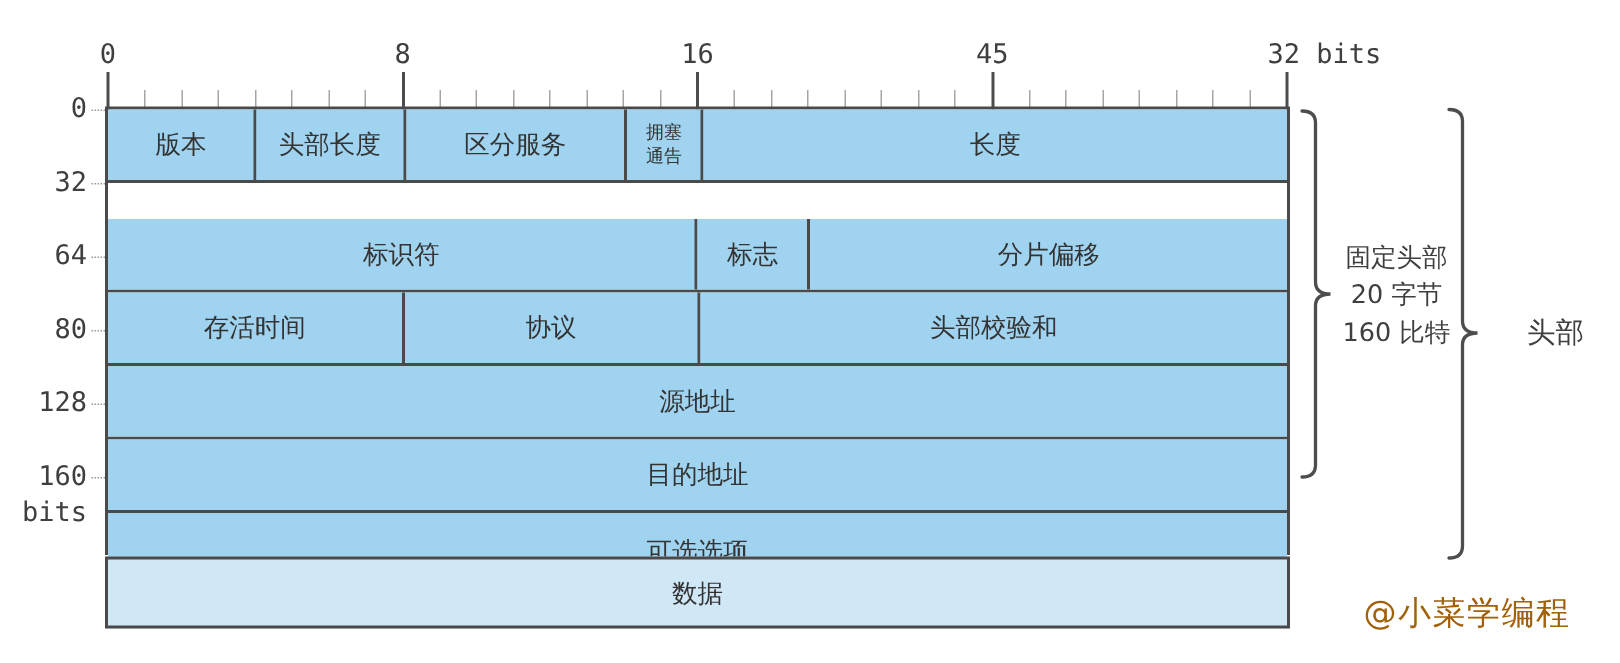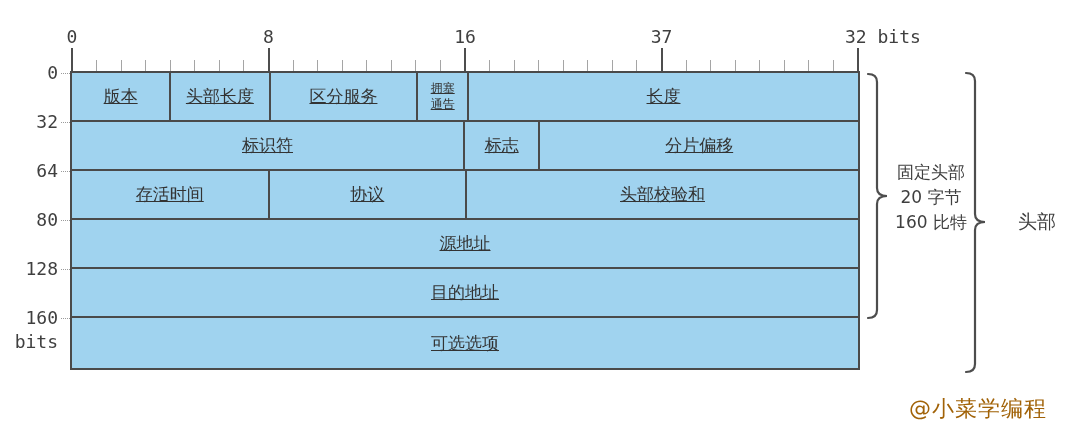--- a/index.html
+++ b/index.html
@@ -12,21 +12,21 @@
   .top-label{position:absolute;top:26px;font-size:18px;color:#3f3f3f;transform:translateX(-50%);white-space:nowrap;}
   .top-label.end{transform:translateX(-13px);}
   .tick{position:absolute;background:#4d4d4d;}
   .tick.minor{background:#a5a5a5;}
   
   .left-label{position:absolute;left:0;width:58px;text-align:right;font-size:18px;color:#3f3f3f;line-height:20px;}
   .left-dash{position:absolute;left:61px;width:9px;height:0;border-top:1px dotted #9a9a9a;}
   
   #field-table{
     position:absolute;left:70px;top:71px;width:790px;height:299px;
-    border:2px solid #4a4a4a;box-sizing:border-box;display:flex;flex-direction:column;text-decoration:underline;
+    border:2px solid #4a4a4a;box-sizing:border-box;display:flex;flex-direction:column;
   }
   .bit-row{display:flex;flex:1;border-bottom:2px solid #4a4a4a;}
   .bit-row:last-child{border-bottom:none;}
   .cell{
     flex-basis:0;display:flex;align-items:center;justify-content:center;
     background:#a0d3ef;border-right:2px solid #4a4a4a;font-size:17px;color:#333333;
     text-align:center;overflow:hidden;
   }
   .cell:last-child{border-right:none;}
   .cell.small span{display:inline-block;font-size:12px;line-height:1.3;width:26px;}
@@ -79,21 +79,21 @@
       <div class="tick minor" style="left: 710.125px; top: 60px; width: 1px; height: 13px;"></div>
       <div class="tick minor" style="left: 734.688px; top: 60px; width: 1px; height: 13px;"></div>
       <div class="tick minor" style="left: 759.25px; top: 60px; width: 1px; height: 13px;"></div>
       <div class="tick minor" style="left: 783.812px; top: 60px; width: 1px; height: 13px;"></div>
       <div class="tick minor" style="left: 808.375px; top: 60px; width: 1px; height: 13px;"></div>
       <div class="tick minor" style="left: 832.938px; top: 60px; width: 1px; height: 13px;"></div>
       <div class="tick" style="left: 857px; top: 48px; width: 2px; height: 25px;"></div>
       <div class="top-label mono" style="left: 72px;">0</div>
       <div class="top-label mono" style="left: 268.5px;">8</div>
       <div class="top-label mono" style="left: 465px;">16</div>
-      <div class="top-label mono" style="left: 661.5px;">37</div>
+      <div class="top-label mono" style="left: 661.5px;">45</div>
       <div class="top-label mono end" style="left: 858px;">32 bits</div>
     </div>
   <div id="left-axis">
       <div class="left-label mono" style="top: 63px;">0</div>
       <div class="left-dash" style="top: 73px;"></div>
       <div class="left-label mono" style="top: 112px;">32</div>
       <div class="left-dash" style="top: 122px;"></div>
       <div class="left-label mono" style="top: 161px;">64</div>
       <div class="left-dash" style="top: 171px;"></div>
       <div class="left-label mono" style="top: 210px;">80</div>
@@ -116,21 +116,21 @@
         <div class="cell" style="flex-grow: 6;">
           <span>区分服务</span>
         </div>
         <div class="cell small" style="flex-grow: 2;">
           <span>拥塞通告</span>
         </div>
         <div class="cell" style="flex-grow: 16;">
           <span>长度</span>
         </div>
       </div>
-      <div class="bit-row" style="flex: 0 0 47px;">
+      <div class="bit-row" style="flex: 0 0 47px; margin-top: 24px;">
         <div class="cell" style="flex-grow: 16;">
           <span>标识符</span>
         </div>
         <div class="cell" style="flex-grow: 3;">
           <span>标志</span>
         </div>
         <div class="cell" style="flex-grow: 13;">
           <span>分片偏移</span>
         </div>
       </div>
@@ -155,20 +155,23 @@
           <span>目的地址</span>
         </div>
       </div>
       <div class="bit-row" style="flex: 0 0 50px;">
         <div class="cell" style="flex-grow: 32;">
           <span>可选选项</span>
         </div>
       </div>
     </div>
 
+  <div id="data-row">
+    <span>数据</span>
+  </div>
 
   <svg id="braces" viewBox="0 0 1080 442">
     <path d="M 868 74 Q 877 74 877 82 L 877 188 Q 877 196 887 196 Q 877 196 877 204 L 877 310 Q 877 318 868 318" fill="none" stroke="#4d4d4d" stroke-width="2.2" stroke-linecap="round"></path>
     <path d="M 966 73 Q 975 73 975 81 L 975 214 Q 975 222 985 222 Q 975 222 975 230 L 975 364 Q 975 372 966 372" fill="none" stroke="#4d4d4d" stroke-width="2.2" stroke-linecap="round"></path>
   </svg>
 
   <div id="fixed-header-note">
     <div>固定头部</div>
     <div>20 字节</div>
     <div>160 比特</div>

